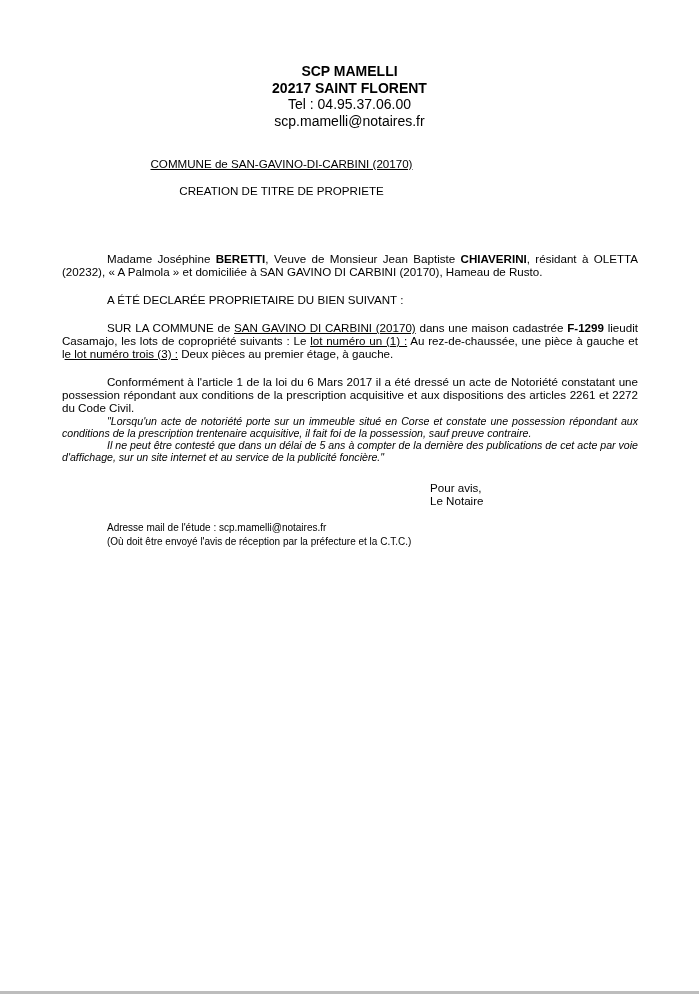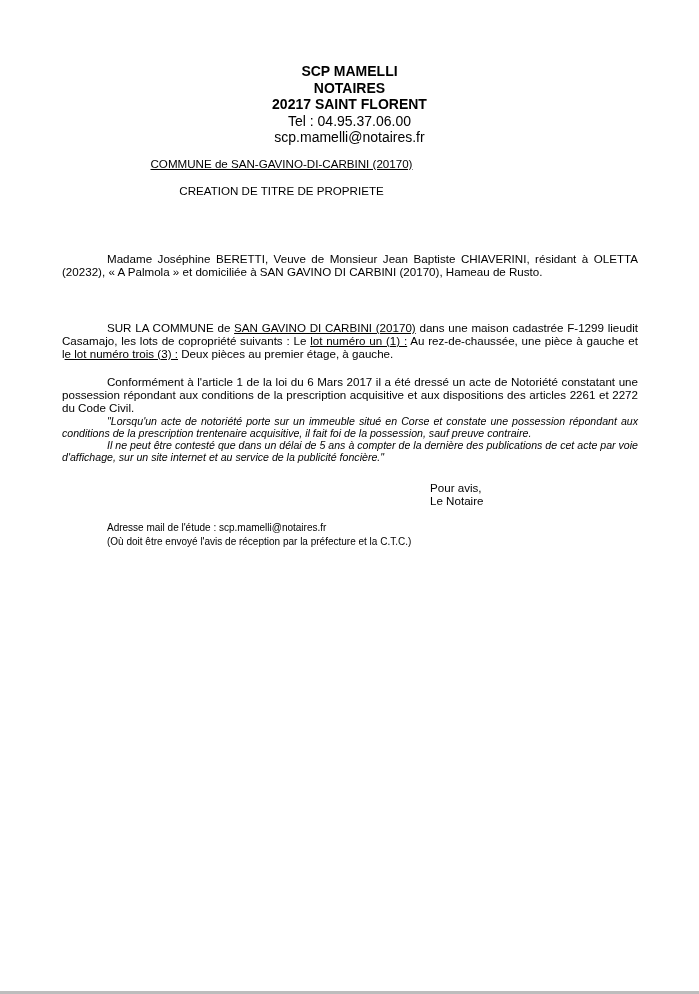--- a/index.html
+++ b/index.html
@@ -52,21 +52,21 @@
       position: absolute;
       left: 0;
       width: 563px;
       text-align: center;
       font-family: "Liberation Sans", sans-serif;
       font-size: 11.6px;
       line-height: 13px;
     }
     .indent { text-indent: 45px; }
     .u { text-decoration: underline; }
-    .b { font-weight: normal; margin-top: 24px; }
+    .b { font-weight: bold; margin-top: 24px; }
     .italic {
       font-style: italic;
       font-size: 10.6px;
       line-height: 11.8px;
     }
     .sig {
       position: absolute;
       left: 402px;
       font-family: "Liberation Sans", sans-serif;
       font-size: 11.6px;
@@ -82,34 +82,34 @@
       white-space: nowrap;
     }
   </style>
 </head>
 <body>
 
 <div class="page">
 
   <div class="header">
     <div class="bold">SCP MAMELLI</div>
-    <div class="bold">NOTAIRES</div>
     <div class="bold">20217 SAINT FLORENT</div>
     <div>Tel : 04.95.37.06.00</div>
     <div>scp.mamelli@notaires.fr</div>
   </div>
 
   <div class="center u" style="top:157px;">COMMUNE de SAN-GAVINO-DI-CARBINI (20170)</div>
   <div class="center" style="top:184px;">CREATION DE TITRE DE PROPRIETE</div>
 
 
   <div class="body-text indent" style="top:253px;">
     <span>Madame Joséphine </span><span class="b">BERETTI</span><span>, Veuve de Monsieur Jean Baptiste </span><span class="b">CHIAVERINI</span><span>, résidant à OLETTA (20232), « A Palmola » et domiciliée à SAN GAVINO DI CARBINI (20170), Hameau de Rusto.</span>
   </div>
 
+  <div class="body-text indent" style="top:294px;">A ÉTÉ DECLARÉE PROPRIETAIRE DU BIEN SUIVANT :</div>
 
   <div class="body-text indent" style="top:322px;">
     <span>SUR LA COMMUNE de </span><span class="u">SAN GAVINO DI CARBINI (20170)</span><span> dans une maison cadastrée </span><span class="b">F-1299</span><span> lieudit Casamajo, les lots de copropriété suivants : Le </span><span class="u">lot numéro un  (1) :</span><span> Au rez-de-chaussée, une pièce  à gauche et l</span><span class="u">e lot numéro trois  (3) :</span><span> Deux pièces au premier étage, à gauche.</span>
   </div>
 
   <div class="body-text indent" style="top:376px;">Conformément à l'article 1 de la loi du 6 Mars 2017 il a été dressé un acte de Notoriété constatant une possession répondant aux conditions de la prescription acquisitive et aux dispositions des articles 2261 et 2272 du Code Civil.</div>
 
   <div class="body-text indent italic" style="top:416px;">"Lorsqu'un acte de notoriété porte sur un immeuble situé en Corse et constate une possession répondant aux conditions de la prescription trentenaire acquisitive, il fait foi de la possession, sauf preuve contraire.</div>
   <div class="body-text indent italic" style="top:440px;">Il ne peut être contesté que dans un délai de 5 ans à compter de la dernière des publications de cet acte par voie d'affichage, sur un site internet et au service de la publicité foncière."</div>
 

